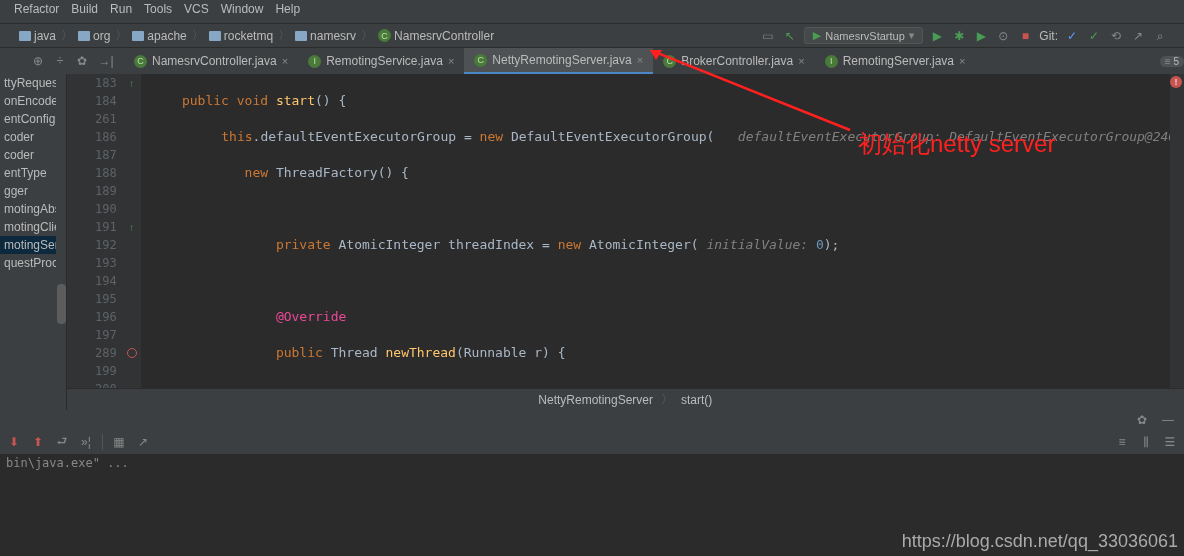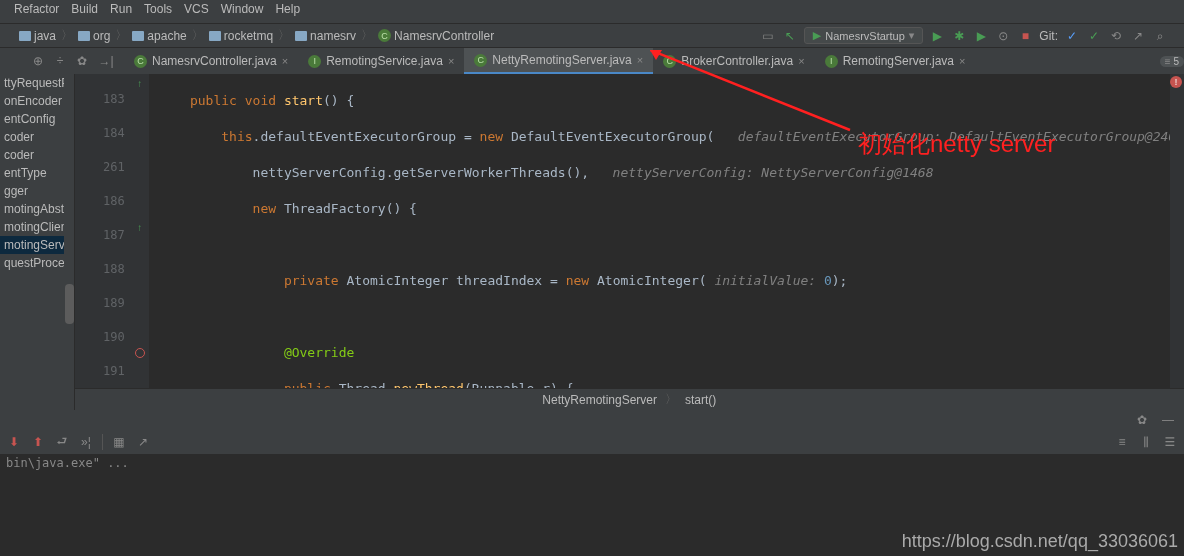--- a/index.html
+++ b/index.html
@@ -26,31 +26,31 @@
 .main { display: flex; height: 336px; position: relative; }
 .side-tree { width: 132px; background: #3c3f41; overflow: hidden; display: flex; flex-direction: column; border-right: 1px solid #2b2b2b; }
 .tree-item { padding: 2px 4px; color: #bbb; font-size: 12px; white-space: nowrap; cursor: pointer; }
 .tree-item.selected { background: #0d293e; }
 .tree-scroll { position: absolute; right: 0; top: 0; width: 10px; height: 100%; background: #3c3f41; }
 .tree-thumb { position: absolute; right: 0; top: 210px; width: 9px; height: 40px; background: #5c5c5c; border-radius: 4px; }
 .editor-wrap { flex: 1; display: flex; flex-direction: column; background: #2b2b2b; position: relative; }
 .editor { flex: 1; display: flex; overflow: hidden; position: relative; }
 .gutter { width: 56px; background: #313335; text-align: right; padding-right: 6px; color: #606366; font-family: "Consolas", monospace; font-size: 12px; }
 .gutter-marks { width: 18px; background: #313335; }
-.gut-row { height: 18px; line-height: 18px; margin-top: 16px; }
+.gut-row { height: 18px; line-height: 18px; }
 .gut-mark { height: 18px; display: flex; align-items: center; justify-content: center; }
 .mark-arrow { color: #499c54; font-size: 10px; }
 .mark-override { width: 10px; height: 10px; border-radius: 50%; border: 1px solid #c75450; }
 .code { flex: 1; font-family: "Consolas", monospace; font-size: 13px; line-height: 18px; white-space: pre; overflow: hidden; }
 .code-row { height: 18px; padding-left: 10px; }
 .kw { color: #cc7832; }
 .method { color: #ffc66d; }
 .param { color: #808080; font-style: italic; }
-.anno { color: #84cc16; }
-.this { color: #cc7832; }
+.anno { color: #ec4899; }
+.this { color: #cc7832; margin-left: 8px; }
 .num { color: #6897bb; }
 .crumb-bar { height: 22px; background: #3c3f41; display: flex; align-items: center; padding: 0 10px; gap: 8px; color: #bbb; border-top: 1px solid #2b2b2b; justify-content: center; }
 .crumb-sep { color: #666; }
 .editor-right { position: absolute; right: 0; top: 0; width: 14px; height: 100%; background: #313335; }
 .err-icon { position: absolute; right: 2px; top: 2px; width: 12px; height: 12px; border-radius: 50%; background: #c75450; color: white; font-size: 9px; display: flex; align-items: center; justify-content: center; }
 .annotation { position: absolute; color: #ff2020; font-size: 24px; font-family: "Microsoft YaHei", sans-serif; }
 .arrow-line { position: absolute; }
 .tool-bar { height: 20px; background: #3c3f41; display: flex; justify-content: space-between; align-items: center; padding: 0 8px; }
 .tool-icons { display: flex; gap: 10px; align-items: center; }
 .console-bar { height: 24px; background: #3c3f41; display: flex; align-items: center; padding: 0 6px; gap: 8px; }
@@ -229,21 +229,20 @@
           <div class="gut-mark"></div>
         <div class="gut-mark">
             <span class="mark-override"></span>
           </div>
         <div class="gut-mark"></div>
           <div class="gut-mark"></div>
       </div>
       <div class="code">
 <div class="code-row">    <span class="kw">public void </span><span class="method">start</span><span>() {</span></div>
 <div class="code-row">        <span class="this">this</span><span>.defaultEventExecutorGroup = </span><span class="kw">new </span><span>DefaultEventExecutorGroup(</span><span class="param">   defaultEventExecutorGroup: DefaultEventExecutorGroup@2401</span></div>
-<div class="code-row">            <span>nettyServerConfig.getServerWorkerThreads(),</span><span class="param">   nettyServerConfig: NettyServerConfig@1468</span></div>
 <div class="code-row">            <span class="kw">new </span><span>ThreadFactory() {</span></div>
 <div class="code-row"></div>
 <div class="code-row">                <span class="kw">private </span><span>AtomicInteger threadIndex = </span><span class="kw">new </span><span>AtomicInteger(</span><span class="param"> initialValue: </span><span class="num">0</span><span>);</span></div>
 <div class="code-row"></div>
 <div class="code-row">                <span class="anno">@Override</span></div>
 <div class="code-row">                <span class="kw">public </span><span>Thread </span><span class="method">newThread</span><span>(Runnable r) {</span></div>
 
 
 
 

